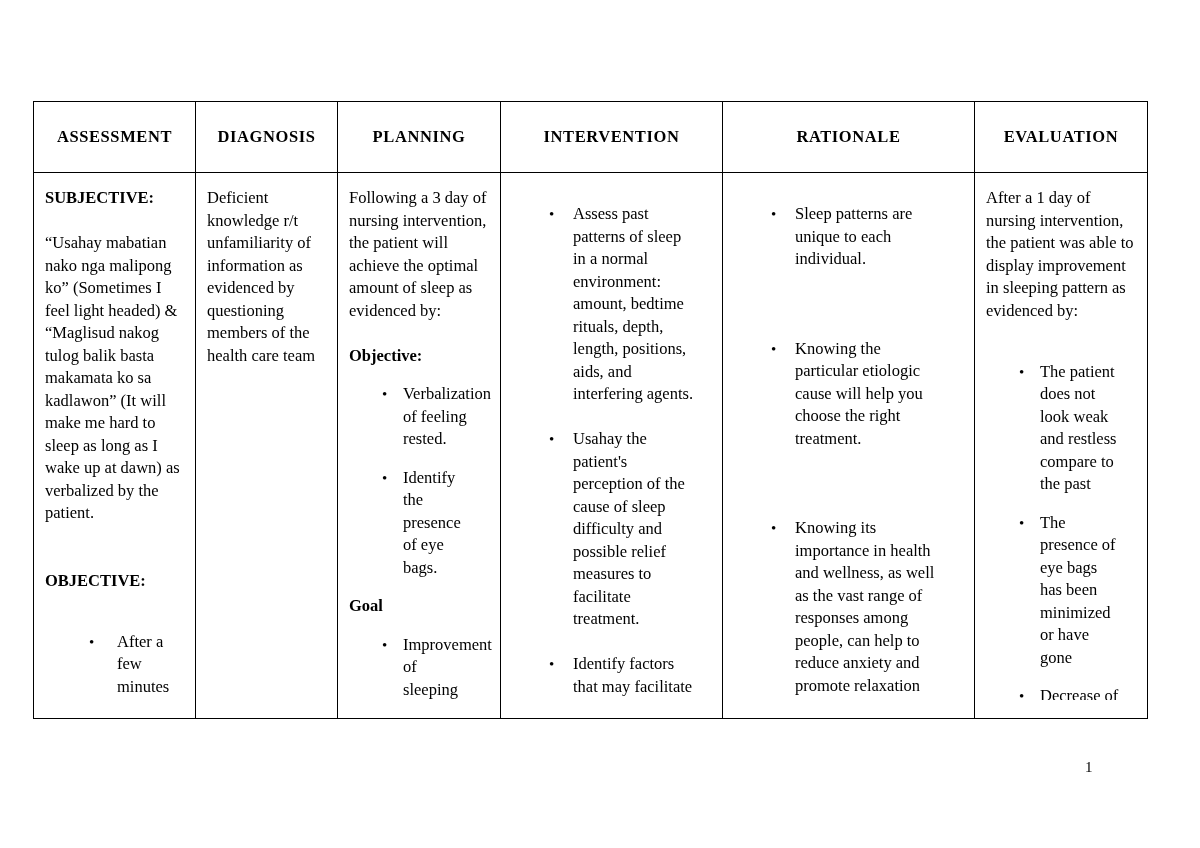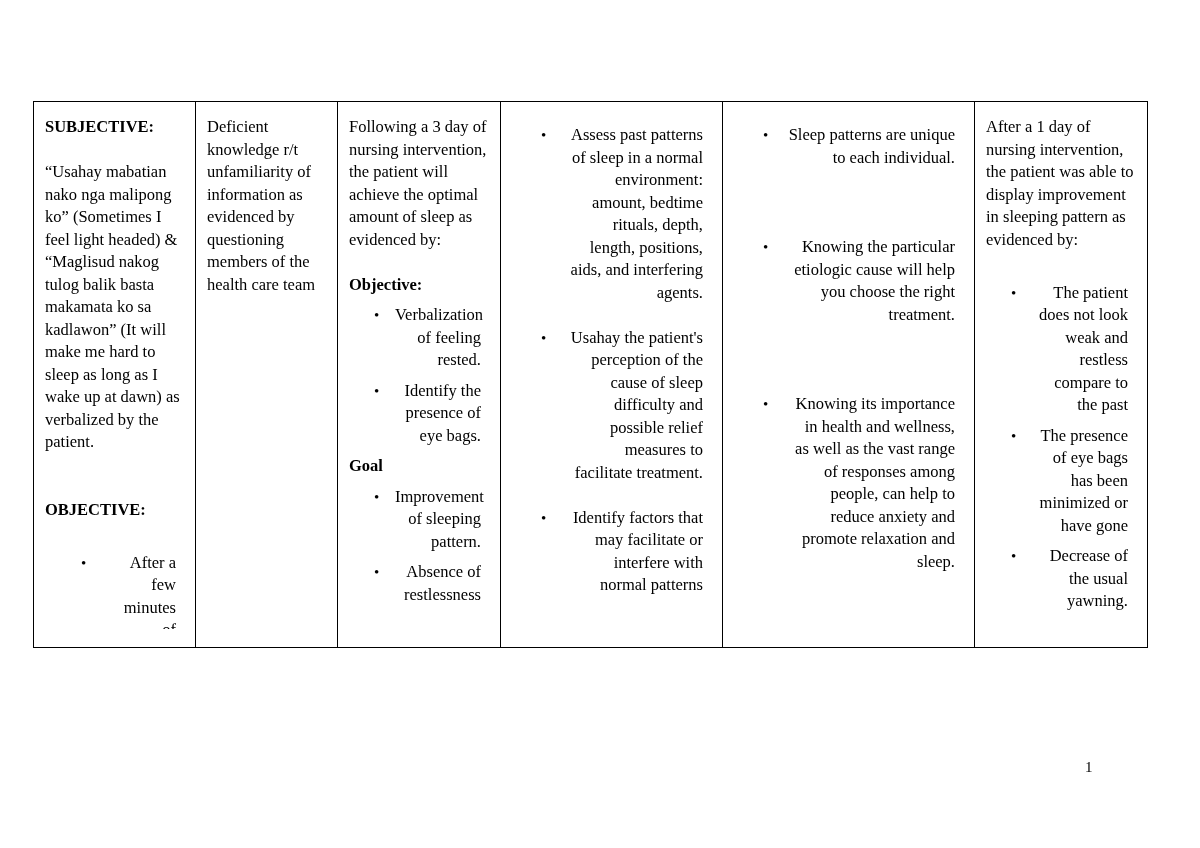--- a/index.html
+++ b/index.html
@@ -83,22 +83,21 @@
   }
 
   ul.bullets {
     list-style: none;
     margin: 0;
     padding: 0;
   }
   ul.bullets > li {
     position: relative;
     padding-left: 45px;
-    margin: 8px;
-    text-align: right;
+    margin: 16px;
   }
   ul.bullets > li::before {
     content: "\2022";
     position: absolute;
     left: 21px;
     top: 0;
     font-size: 15px;
     line-height: 22.5px;
   }
 
@@ -132,20 +131,40 @@
     <colgroup>
       <col class="col-assessment">
       <col class="col-diagnosis">
       <col class="col-planning">
       <col class="col-intervention">
       <col class="col-rationale">
       <col class="col-evaluation">
     </colgroup>
 
     <tbody>
+        <tr class="header-row">
+      <td>
+        <span>ASSESSMENT</span>
+      </td>
+      <td>
+        <span>DIAGNOSIS</span>
+      </td>
+      <td>
+        <span>PLANNING</span>
+      </td>
+      <td>
+        <span>INTERVENTION</span>
+      </td>
+      <td>
+        <span>RATIONALE</span>
+      </td>
+      <td>
+        <span>EVALUATION</span>
+      </td>
+    </tr>
 
     <tr class="body-row">
 
       <td>
         <div class="cell-inner">
           <p class="para bold-label">SUBJECTIVE:</p>
           <p class="spacer-para"></p>
           <p class="para">“Usahay mabatian nako nga malipong ko” (Sometimes I feel light headed) &amp; “Maglisud nakog tulog balik basta makamata ko sa kadlawon” (It will make me hard to sleep as long as I wake up at dawn) as verbalized by the patient.</p>
           <p class="spacer-para"></p>
           <p class="spacer-para"></p>

